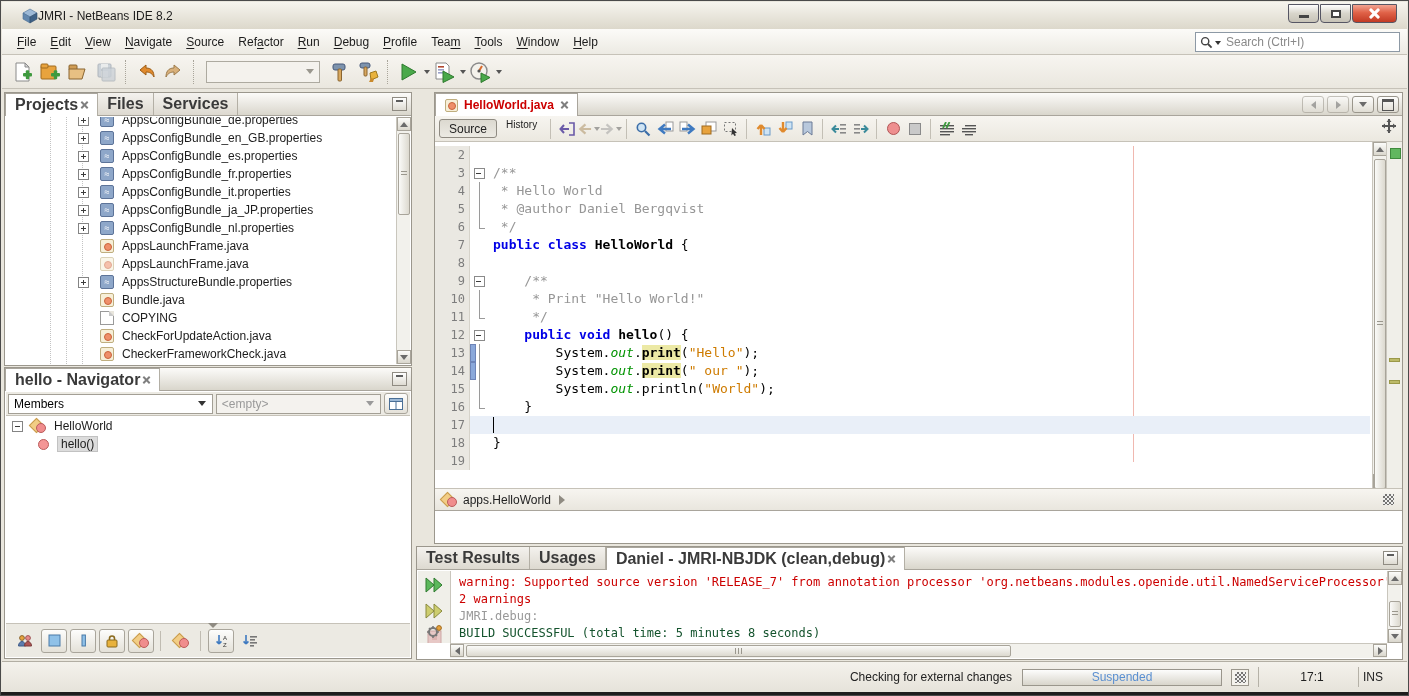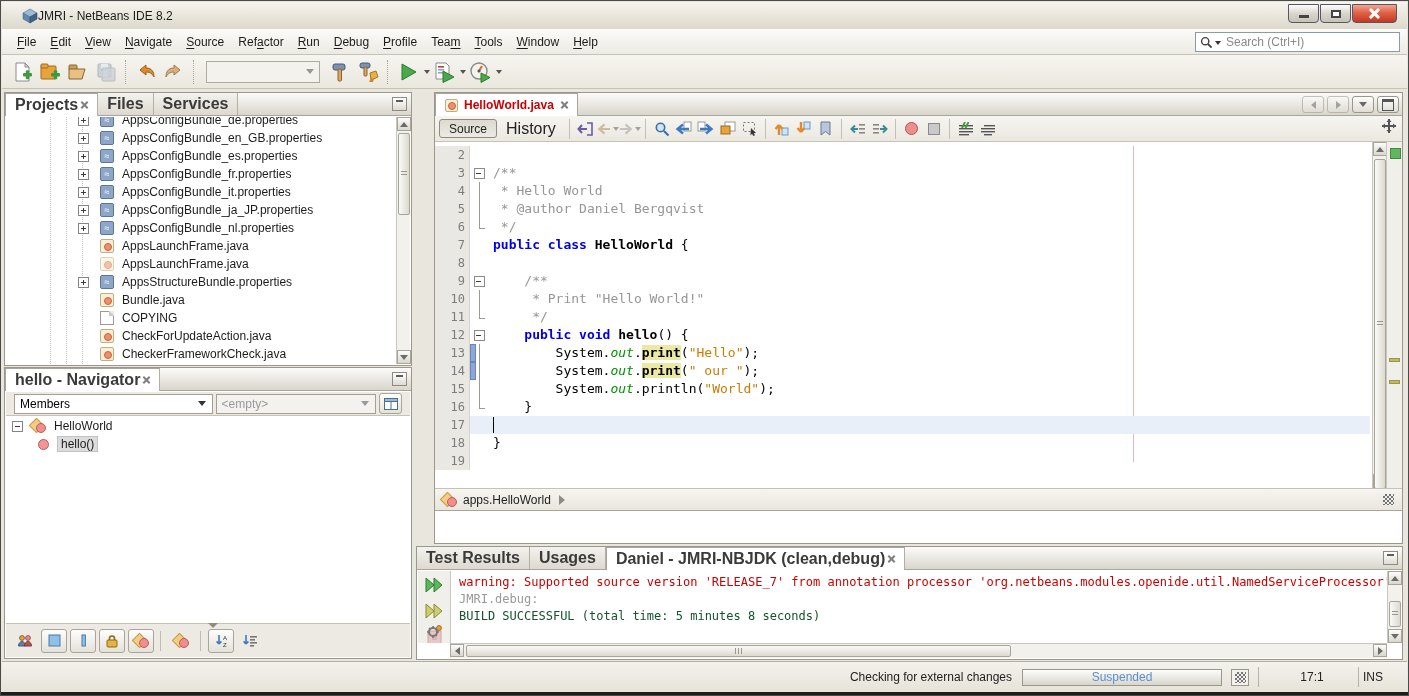--- a/index.html
+++ b/index.html
@@ -73,21 +73,21 @@
   .sb-up:before{content:"";width:0;height:0;border-left:4px solid transparent;border-right:4px solid transparent;border-bottom:5px solid #6b6b6b}
   .sb-dn:before{content:"";width:0;height:0;border-left:4px solid transparent;border-right:4px solid transparent;border-top:5px solid #6b6b6b}
   .sb-lt:before{content:"";width:0;height:0;border-top:4px solid transparent;border-bottom:4px solid transparent;border-right:5px solid #6b6b6b}
   .sb-rt:before{content:"";width:0;height:0;border-top:4px solid transparent;border-bottom:4px solid transparent;border-left:5px solid #6b6b6b}
   .thumb{position:absolute;left:1px;width:12px;background:linear-gradient(90deg,#fafaf8,#dcd9cf);border:1px solid #a8a49a;border-radius:2px;box-sizing:border-box}
   .thumb:after{content:"";position:absolute;left:2px;right:2px;top:50%;height:5px;margin-top:-3px;background:repeating-linear-gradient(#9a978d 0 1px,transparent 1px 3px)}
   .hthumb{position:absolute;top:1px;height:12px;background:linear-gradient(#fafaf8,#dcd9cf);border:1px solid #a8a49a;border-radius:2px;box-sizing:border-box}
   .hthumb:after{content:"";position:absolute;top:2px;bottom:2px;left:50%;width:7px;margin-left:-4px;background:repeating-linear-gradient(90deg,#9a978d 0 1px,transparent 1px 3px)}
 
   
-  .navfilters{position:absolute;left:1px;right:1px;top:24px;height:24px;background:#eceae3;display:flex;align-items:center;gap:3px;padding:0 8px;box-sizing:border-box;border-bottom:1px solid #c6c2b8}
+  .navfilters{position:absolute;left:1px;right:1px;top:24px;height:24px;background:#eceae3;display:flex;align-items:center;gap:3px;padding:0 2px;box-sizing:border-box;border-bottom:1px solid #c6c2b8}
   .combo{height:20px;border:1px solid #a39f95;background:#fff;display:flex;align-items:center;font-size:12px;box-sizing:border-box;position:relative}
   .combo .clabel{margin-left:5px;flex:1}
   .combo .carr{width:0;height:0;border-left:4px solid transparent;border-right:4px solid transparent;border-top:5px solid #333;margin-right:6px}
   .combo.dis{color:#9a9a9a;background:#f4f2ee}
   .combo.dis .carr{border-top-color:#9a9a9a}
   .navtree{position:absolute;left:1px;right:1px;top:49px;bottom:36px;background:#fff;overflow:hidden}
   .navtb{position:absolute;left:1px;right:1px;bottom:1px;height:34px;background:#eceae3;border-top:1px solid #c6c2b8;display:flex;align-items:center;gap:3px;padding-left:6px;box-sizing:border-box}
   .nbtn{width:26px;height:24px;border:1px solid #a9a59b;border-radius:3px;background:linear-gradient(#fdfdfc,#e4e1d8);display:flex;align-items:center;justify-content:center;box-sizing:border-box}
   .nbtn.flat{border-color:transparent;background:transparent}
   .nsep{width:1px;height:20px;border-left:1px solid #c0bcb2;margin:0 3px}
@@ -102,21 +102,21 @@
   .sel-gray{background:#dcdcdc;outline:1px solid #c2c2c2}
 
   
   .etabrow{position:absolute;left:0;right:0;top:0;height:23px;background:linear-gradient(#fcfbf9,#d9d6cc);border-bottom:1px solid #a9a59c;display:flex;align-items:flex-end;box-sizing:border-box}
   .etab{height:23px;margin-bottom:-1px;padding:0 9px;background:#fff;border:1px solid #a9a59c;border-bottom:none;display:flex;align-items:center;gap:6px;font-size:12px;box-sizing:border-box}
   .etab .fname{color:#cc0000;font-weight:bold}
   .etabctl{position:absolute;right:3px;top:3px;display:flex;gap:3px}
   .ebtn{width:22px;height:17px;border:1px solid #9a968c;border-radius:3px;background:linear-gradient(#fdfdfc,#e0ddd4);display:flex;align-items:center;justify-content:center;box-sizing:border-box}
   .etoolbar{position:absolute;left:0;right:0;top:23px;height:26px;background:linear-gradient(#f7f5f0,#ebe8e0);border-bottom:1px solid #c6c2b8;display:flex;align-items:center;padding-left:4px;box-sizing:border-box}
   .srcbtn{height:19px;padding:0 9px;font-size:12px;color:#222;border:1px solid #8f8b82;border-radius:3px;background:linear-gradient(#dcd9d0,#eceae3);display:flex;align-items:center;box-sizing:border-box}
-  .histbtn{height:19px;padding:0 9px;font-size:16px;color:#222;display:flex;align-items:flex-end}
+  .histbtn{height:19px;padding:0 9px;font-size:10px;color:#222;display:flex;align-items:flex-start}
   .esep{width:1px;height:20px;border-left:1px solid #c3bfb5;margin:0 4px}
   .eico{width:22px;height:22px;display:flex;align-items:center;justify-content:center}
   .splitico{position:absolute;right:6px;top:3px}
 
   .codearea{position:absolute;left:0;right:32px;top:49px;bottom:55px;background:#fff;overflow:hidden}
   .cl{position:relative;display:flex;height:18px;font:13px "DejaVu Sans Mono","Liberation Mono",monospace;white-space:pre}
   .cl .ln{width:30px;background:#eae8e2;color:#7d7d7d;text-align:right;padding-right:4px;font-size:12px;line-height:18px;flex:none;border-right:1px solid #d6d3ca}
   .cl .fc{width:21px;flex:none;position:relative}
   .cl .ct{flex:1;line-height:18px;position:relative;padding-left:2px}
   .cl.cur .fc,.cl.cur .ct{background:#e9eff8}
@@ -718,20 +718,21 @@
                   <line x1="11" y1="8" x2="13" y2="8"></line>
                   <line x1="3" y1="4" x2="4.4" y2="5.4"></line>
                   <line x1="9.6" y1="10.6" x2="11" y2="12"></line>
                 </g>
                 <circle cx="13" cy="4" r="2.4" fill="#e8a33d" stroke="#a06a1e"></circle>
               </svg>
             </div>
         </div>
         <div class="outtext" id="outtext">
             <div class="ol ol-err">warning: Supported source version 'RELEASE_7' from annotation processor 'org.netbeans.modules.openide.util.NamedServiceProcessor' le</div>
+            <div class="ol ol-err">2 warnings</div>
             <div class="ol ol-plain">JMRI.debug:</div>
             <div class="ol ol-ok">BUILD SUCCESSFUL (total time: 5 minutes 8 seconds)</div>
           </div>
       </div>
       <div class="vsb" style="right:1px;top:24px;bottom:16px">
         <div class="sbtn sb-up" style="top:0"></div>
         <div class="sbtn sb-dn" style="bottom:0"></div>
         <div class="thumb" style="top:30px;height:26px"></div>
       </div>
       <div class="hsb">

